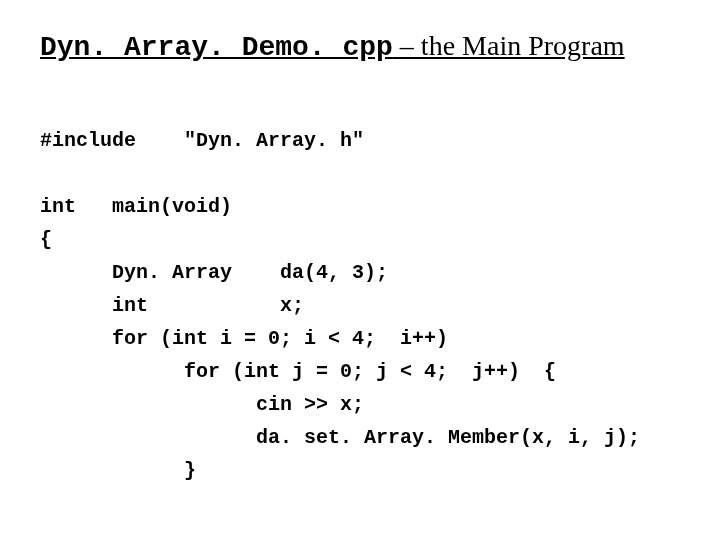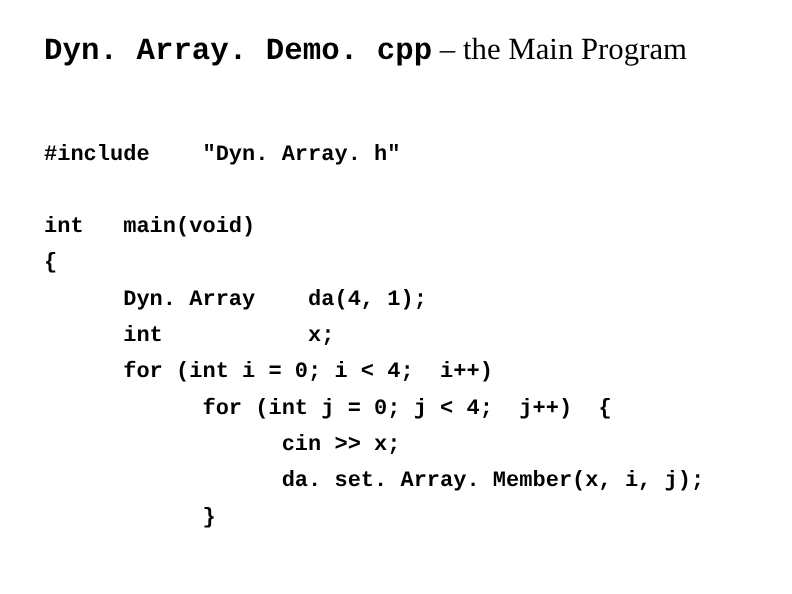--- a/index.html
+++ b/index.html
@@ -11,20 +11,21 @@
       width: 720px;
       height: 540px;
       background: #ffffff;
       padding: 30px 40px;
       font-family: Georgia, 'Times New Roman', serif;
     }
     .title {
       font-size: 28px;
       margin-bottom: 28px;
       color: #000;
+      text-decoration: underline;
     }
     .title-mono {
       font-family: 'Courier New', Courier, monospace;
       font-weight: bold;
     }
     .title-serif {
       font-family: Georgia, 'Times New Roman', serif;
       font-weight: normal;
     }
     .code-block {
@@ -41,20 +42,20 @@
 
 <div class="title">
   <span class="title-mono">Dyn. Array. Demo. cpp</span><span class="title-serif"> – the Main Program</span>
 </div>
 
 <div class="code-block">
 <span>#include    "Dyn. Array. h"</span>
 <span></span>
 <span>int   main(void)</span>
 <span>{</span>
-<span>      Dyn. Array    da(4, 1);</span>
+<span>      Dyn. Array    da(4, 3);</span>
 <span>      int           x;</span>
 <span>      for (int i = 0; i &lt; 4;  i++)</span>
 <span>            for (int j = 0; j &lt; 4;  j++)  {</span>
 <span>                  cin &gt;&gt; x;</span>
 <span>                  da. set. Array. Member(x, i, j);</span>
 <span>            }</span>
 </div>
 
 </body></html>

